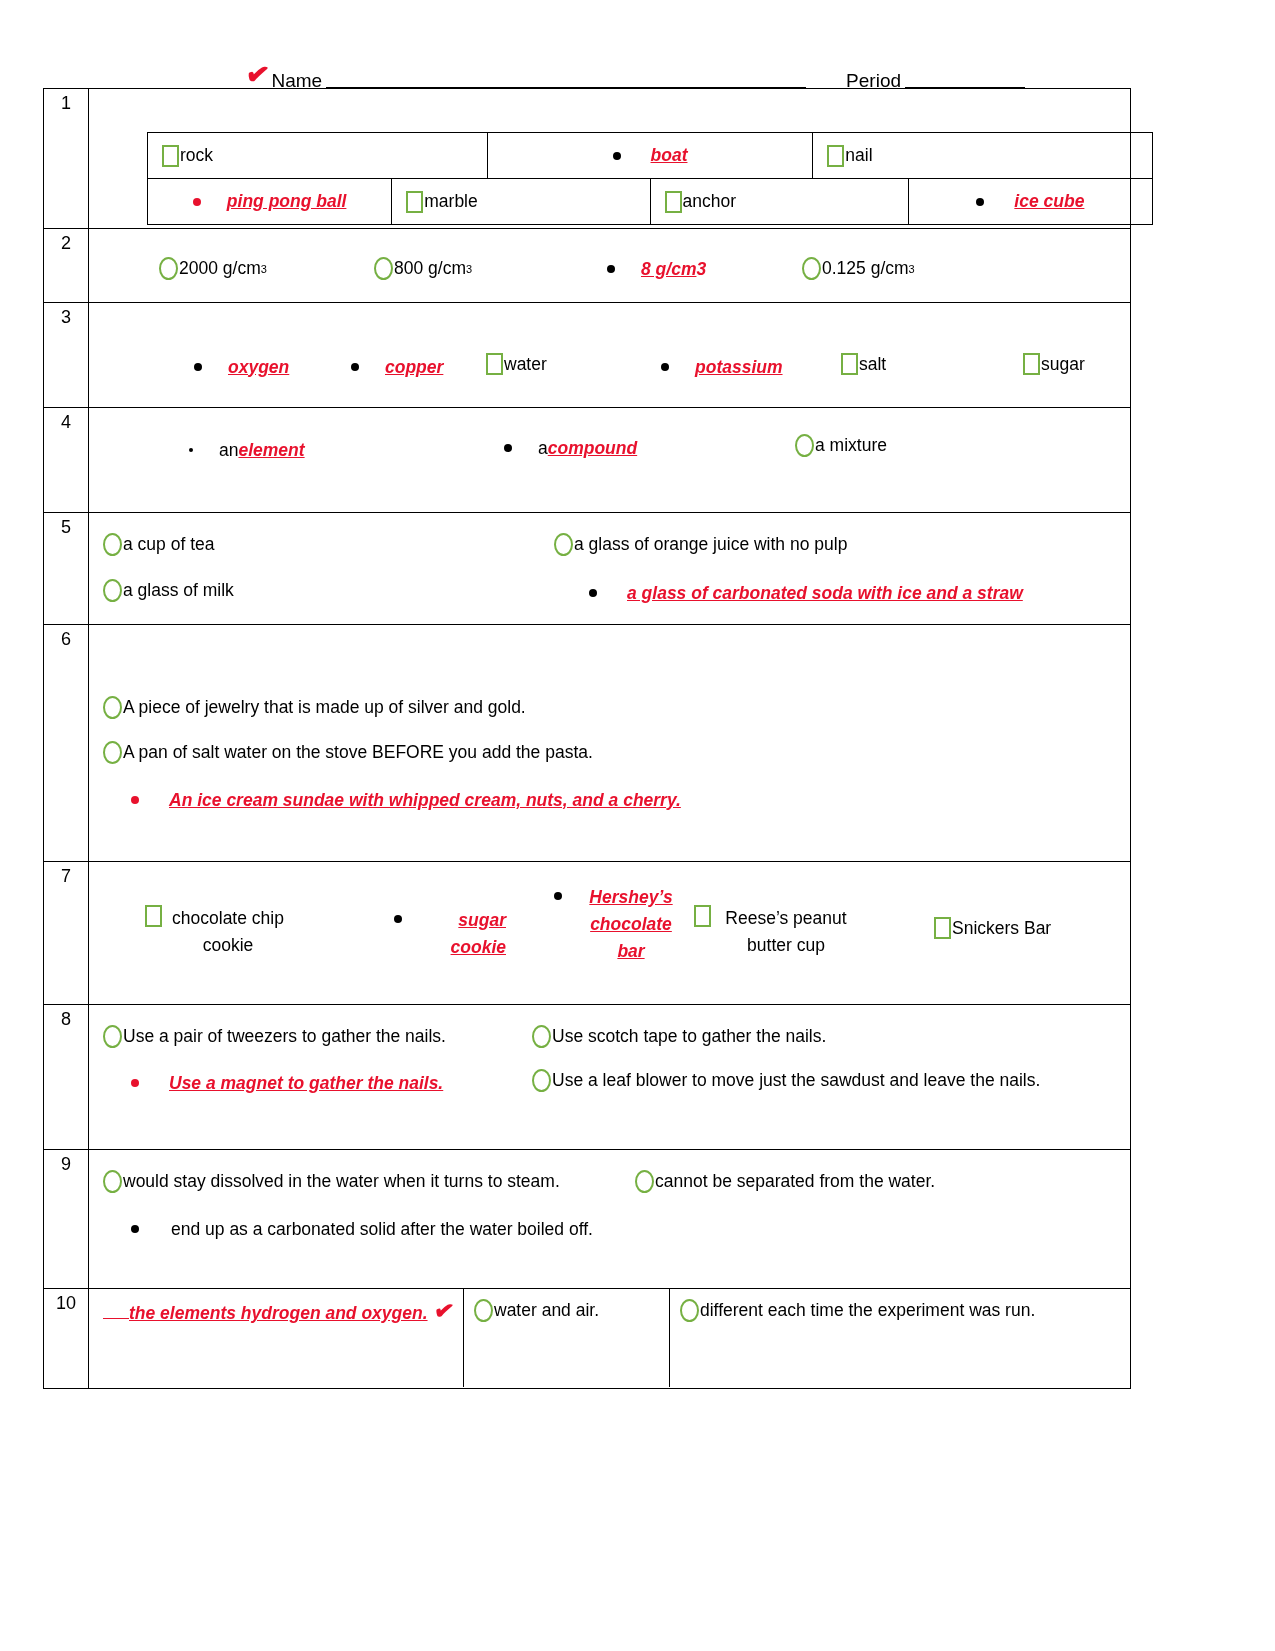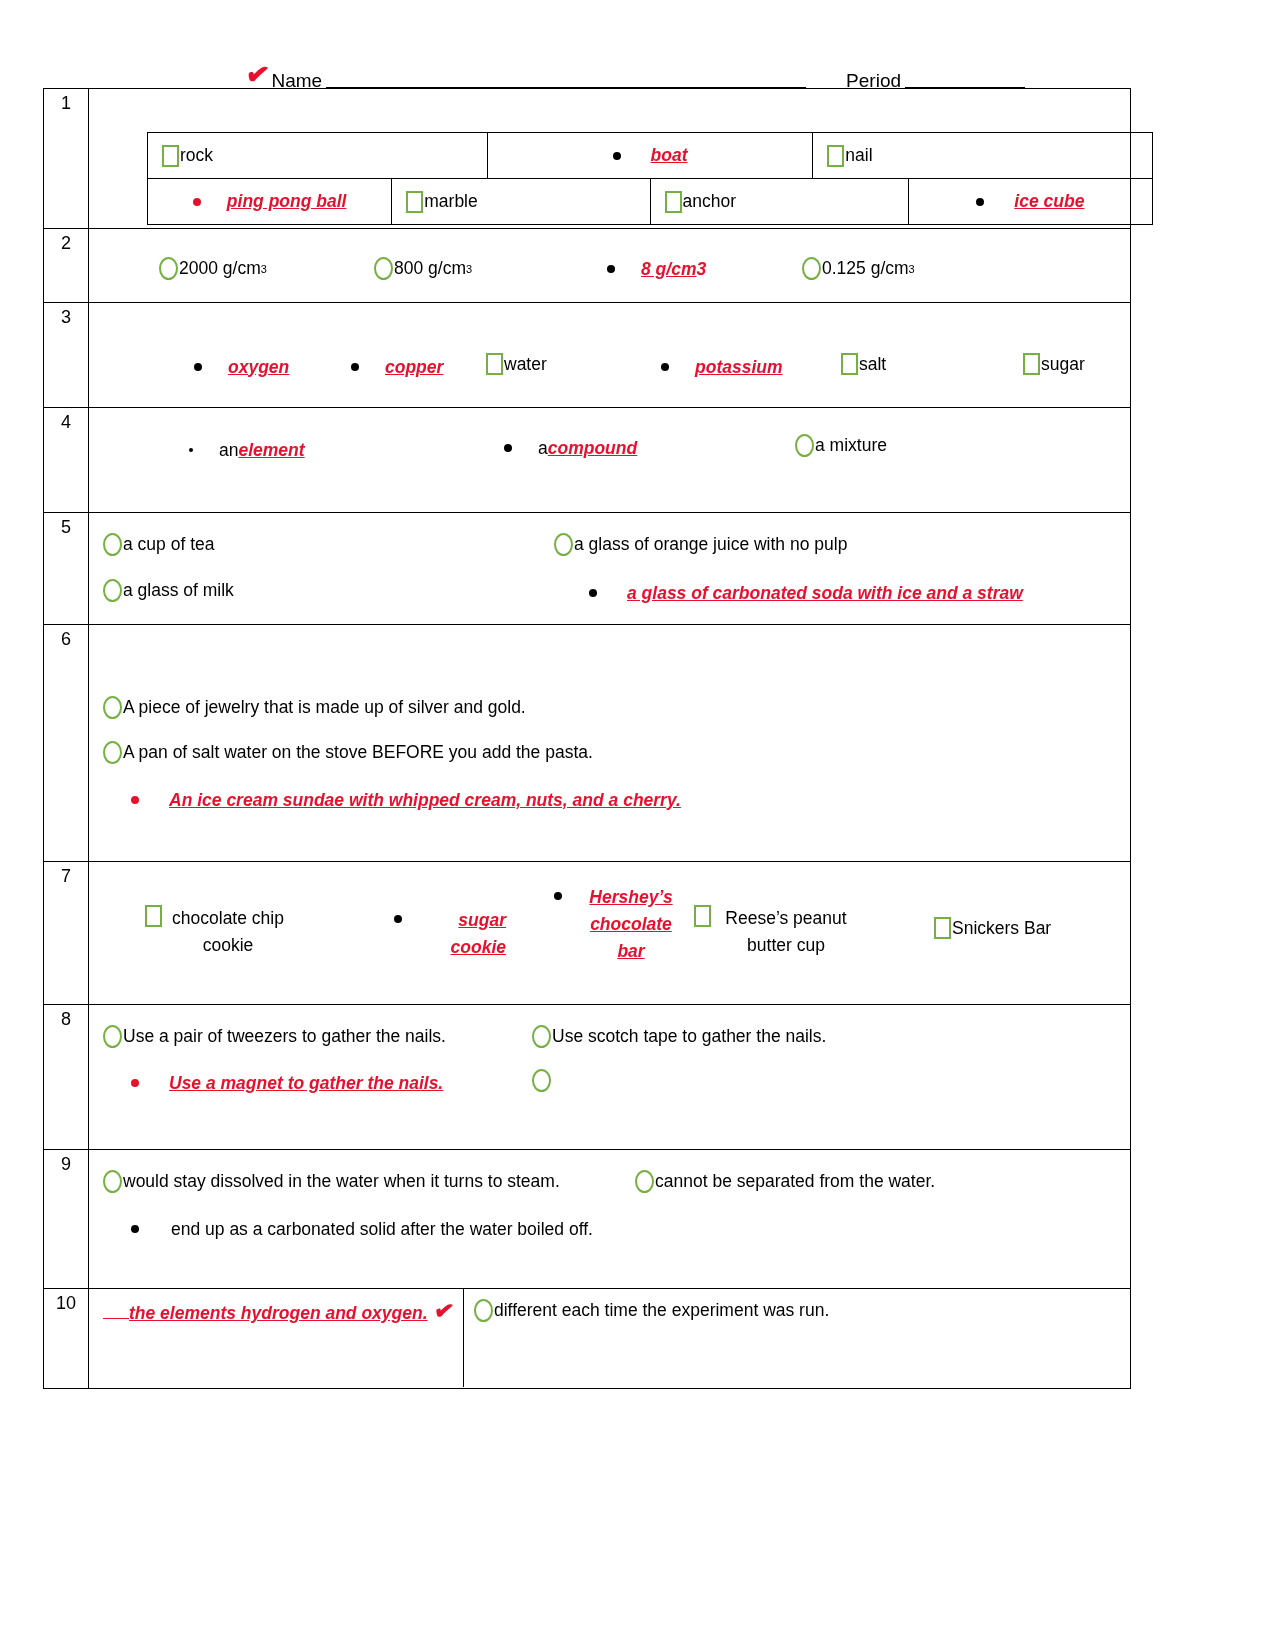--- a/index.html
+++ b/index.html
@@ -458,20 +458,21 @@
       <div class="abs" style="left:42px; top:66px;">
         <span class="opt">
           <span class="bullet red"></span>
           <span style="display:inline-block;width:30px;"></span>
           <span class="ans">Use a magnet to gather the nails.</span>
         </span>
       </div>
       <div class="abs" style="left:443px; top:64px;">
         <span class="opt">
           <span class="radio"></span>
+          <span class="lbl">Use a leaf blower to move just the sawdust and leave the nails.</span>
         </span>
       </div>
     </div>
   </div>
 
   <div class="qrow" style="height:139px;">
     <div class="qnum">9</div>
     <div class="qbody">
       <div class="abs" style="left:14px; top:20px;">
         <span class="opt">
@@ -496,20 +497,26 @@
   </div>
 
   <div class="qrow" style="height:100px;">
     <div class="qnum">10</div>
     <div class="qbody">
       <div class="r10">
         <div class="r10c c10a">
           <div class="r10-ans">
             <span class="uline-lead"></span><span class="ans">the elements hydrogen and oxygen.</span><span class="redcheck">✔</span>
           </div>
+        </div>
+        <div class="r10c c10b">
+          <span class="opt">
+            <span class="radio"></span>
+            <span class="lbl">water and air.</span>
+          </span>
         </div>
         <div class="r10c c10c">
           <span class="opt">
             <span class="radio"></span>
             <span class="lbl">different each time the experiment was run.</span>
           </span>
         </div>
       </div>
     </div>
   </div>

